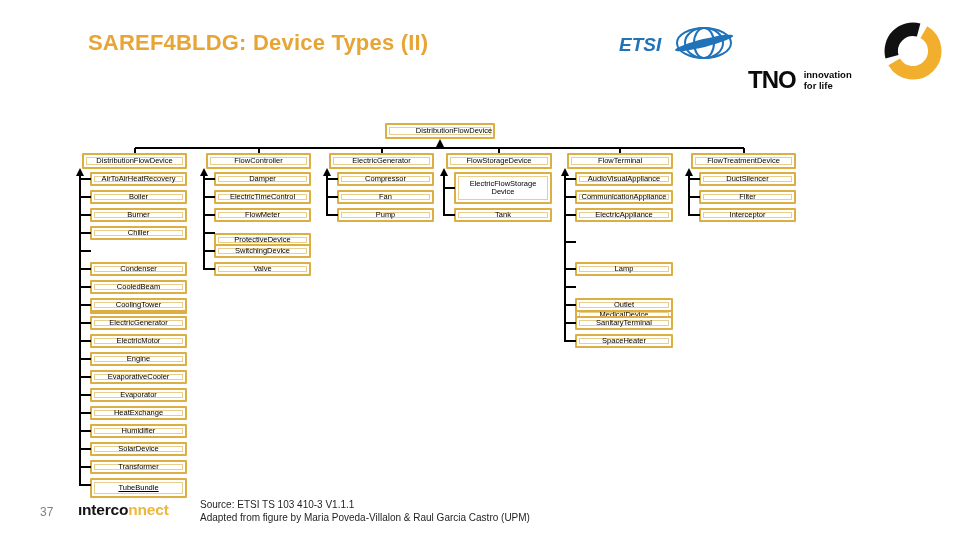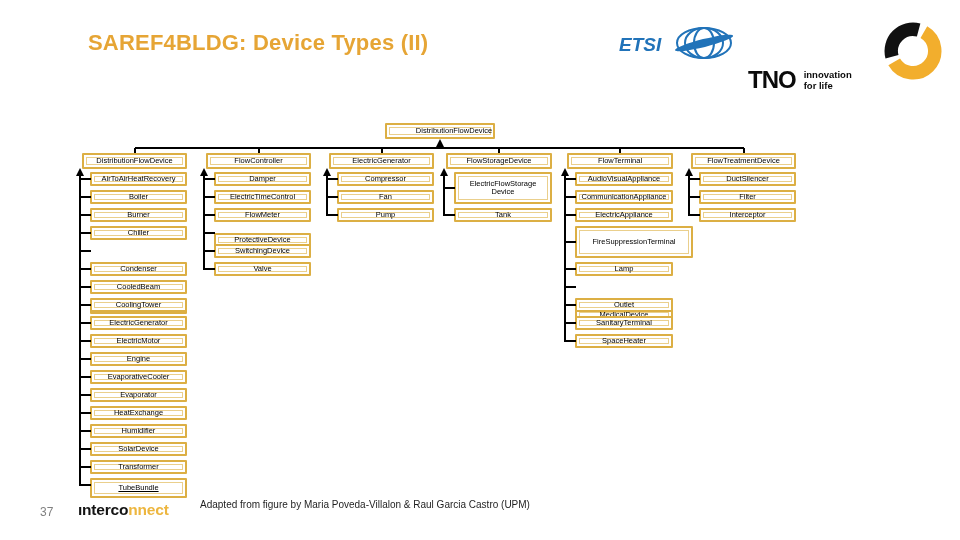--- a/index.html
+++ b/index.html
@@ -148,21 +148,20 @@
       <div class="cline" style="left: 443px; top: 175px; width: 2px; height: 41px;"></div>
       <div class="cline" style="left: 619px; top: 148px; width: 2px; height: 5px;"></div>
       <div class="node" style="left: 567px; top: 153px; width: 106px; height: 16px;">FlowTerminal</div>
       <div class="arrow-up" style="left: 560.5px; top: 168px;"></div>
       <div class="node" style="left: 575px; top: 172px; width: 98px; height: 14px;">AudioVisualAppliance</div>
       <div class="cline" style="left: 564px; top: 178px; width: 12px; height: 2px;"></div>
       <div class="node" style="left: 575px; top: 190px; width: 98px; height: 14px;">CommunicationAppliance</div>
       <div class="cline" style="left: 564px; top: 196px; width: 12px; height: 2px;"></div>
       <div class="node" style="left: 575px; top: 208px; width: 98px; height: 14px;">ElectricAppliance</div>
       <div class="cline" style="left: 564px; top: 214px; width: 12px; height: 2px;"></div>
-      <div class="node tall" style="left: 575px; top: 226px; width: 118px; height: 32px;">FireSuppressionTerminal</div>
       <div class="cline" style="left: 564px; top: 241px; width: 12px; height: 2px;"></div>
       <div class="node" style="left: 575px; top: 262px; width: 98px; height: 14px;">Lamp</div>
       <div class="cline" style="left: 564px; top: 268px; width: 12px; height: 2px;"></div>
       <div class="node" style="left: 575px; top: 280px; width: 98px; height: 14px; margin-top: 28px;">MedicalDevice</div>
       <div class="cline" style="left: 564px; top: 286px; width: 12px; height: 2px;"></div>
       <div class="node" style="left: 575px; top: 298px; width: 98px; height: 14px;">Outlet</div>
       <div class="cline" style="left: 564px; top: 304px; width: 12px; height: 2px;"></div>
       <div class="node" style="left: 575px; top: 316px; width: 98px; height: 14px;">SanitaryTerminal</div>
       <div class="cline" style="left: 564px; top: 322px; width: 12px; height: 2px;"></div>
       <div class="node" style="left: 575px; top: 334px; width: 98px; height: 14px;">SpaceHeater</div>
@@ -176,16 +175,17 @@
       <div class="node" style="left: 699px; top: 190px; width: 97px; height: 14px;">Filter</div>
       <div class="cline" style="left: 688px; top: 196px; width: 12px; height: 2px;"></div>
       <div class="node" style="left: 699px; top: 208px; width: 97px; height: 14px;">Interceptor</div>
       <div class="cline" style="left: 688px; top: 214px; width: 12px; height: 2px;"></div>
       <div class="cline" style="left: 688px; top: 175px; width: 2px; height: 41px;"></div>
     </div>
 
   <div class="page-number">37</div>
   <div class="ic-logo"><span>ınterco</span><span class="gold">nnect</span></div>
   <div class="source">
+    <div>Source: ETSI TS 103 410-3 V1.1.1</div>
     <div>Adapted from figure by Maria Poveda-Villalon &amp; Raul Garcia Castro (UPM)</div>
   </div>
 
 </div>
 
 </body></html>

